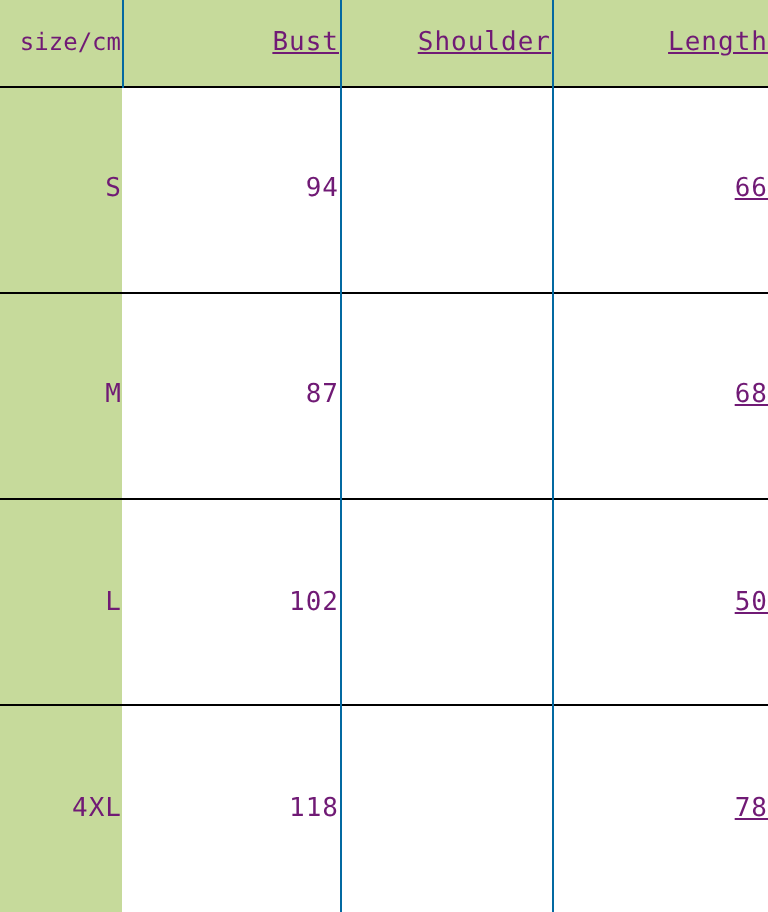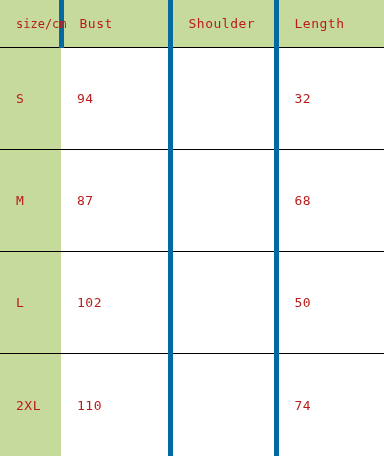--- a/index.html
+++ b/index.html
@@ -23,34 +23,35 @@
   }
 
   #size-chart col.c-size   { width: 61px; }
   #size-chart col.c-bust   { width: 109px; }
   #size-chart col.c-should { width: 106px; }
   #size-chart col.c-length { width: 108px; }
 
   #size-chart th,
   #size-chart td {
     margin: 0;
-    padding: 16px;
-    text-align: left;
+    padding: 0;
+    text-align: right;
     vertical-align: middle;
-    color: #b91c1c;
+    color: #701a75;
     font-weight: normal;
     font-size: 13px;
     letter-spacing: 0.5px;
     box-sizing: border-box;
   }
 
   
   #size-chart th + th,
   #size-chart td + td {
-    border-left: 5px solid #0369a1;
+    border-left: 1px solid #0369a1;
+    text-decoration: underline;
   }
 
   
   #size-chart tbody tr th,
   #size-chart tbody tr td {
     border-top: 1px solid #000000;
   }
 
   #size-chart thead th {
     height: 43px;
@@ -97,34 +98,34 @@
       <th scope="col">Bust</th>
       <th scope="col">Shoulder</th>
       <th scope="col">Length</th>
     </tr>
   </thead>
   <tbody>
     <tr>
       <th class="size-cell" scope="row">S</th>
       <td class="val-cell">94</td>
       <td class="empty-cell"></td>
-      <td class="val-cell">32</td>
+      <td class="val-cell">66</td>
     </tr>
     <tr>
       <th class="size-cell" scope="row">M</th>
       <td class="val-cell">87</td>
       <td class="empty-cell"></td>
       <td class="val-cell">68</td>
     </tr>
     <tr>
       <th class="size-cell" scope="row">L</th>
       <td class="val-cell">102</td>
       <td class="empty-cell"></td>
       <td class="val-cell">50</td>
     </tr>
     <tr>
-      <th class="size-cell" scope="row">2XL</th>
-      <td class="val-cell">110</td>
+      <th class="size-cell" scope="row">4XL</th>
+      <td class="val-cell">118</td>
       <td class="empty-cell"></td>
-      <td class="val-cell">74</td>
+      <td class="val-cell">78</td>
     </tr>
   </tbody>
 </table>
 
 </body></html>

